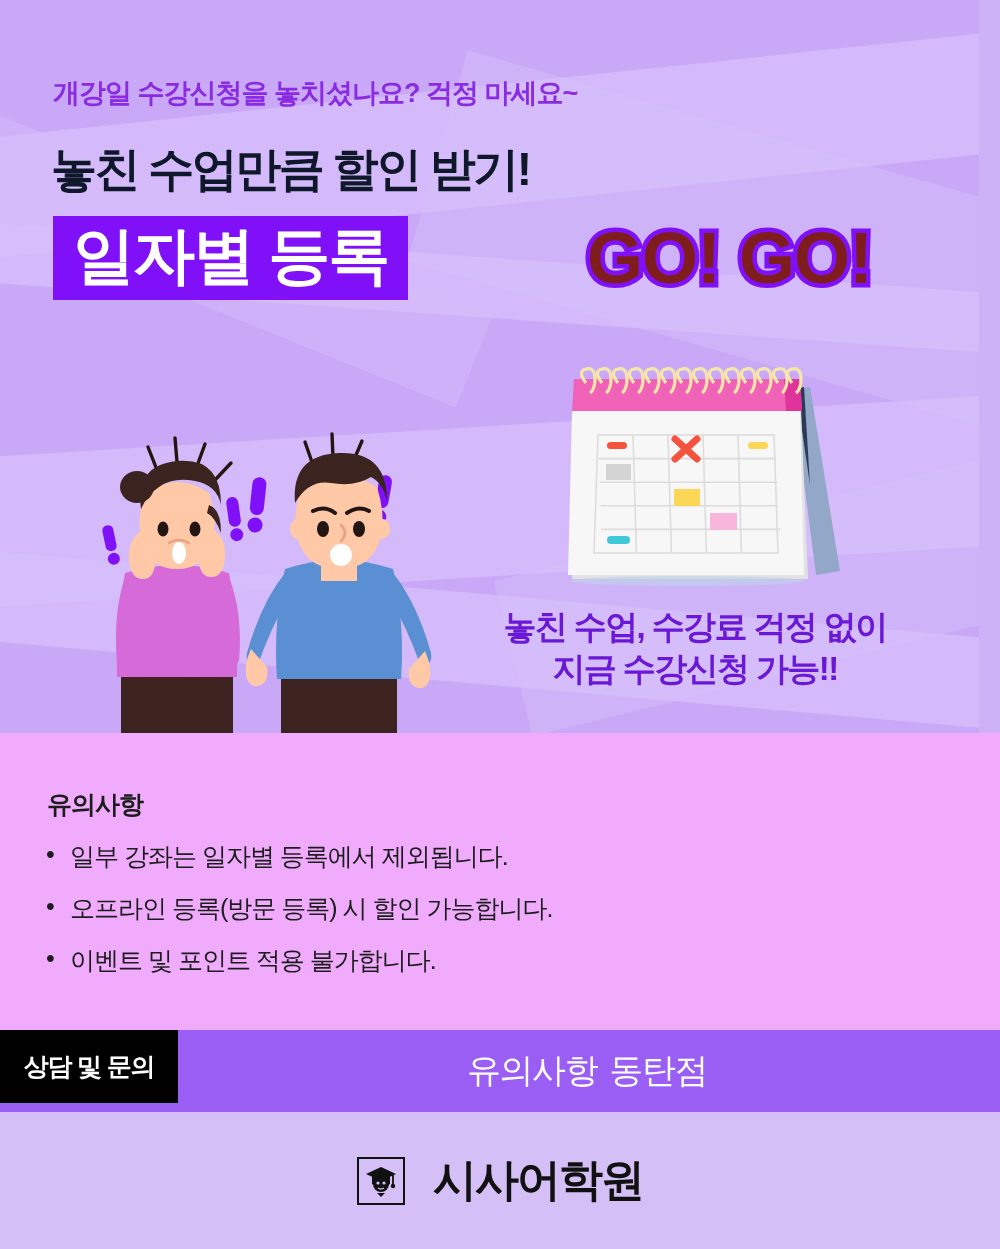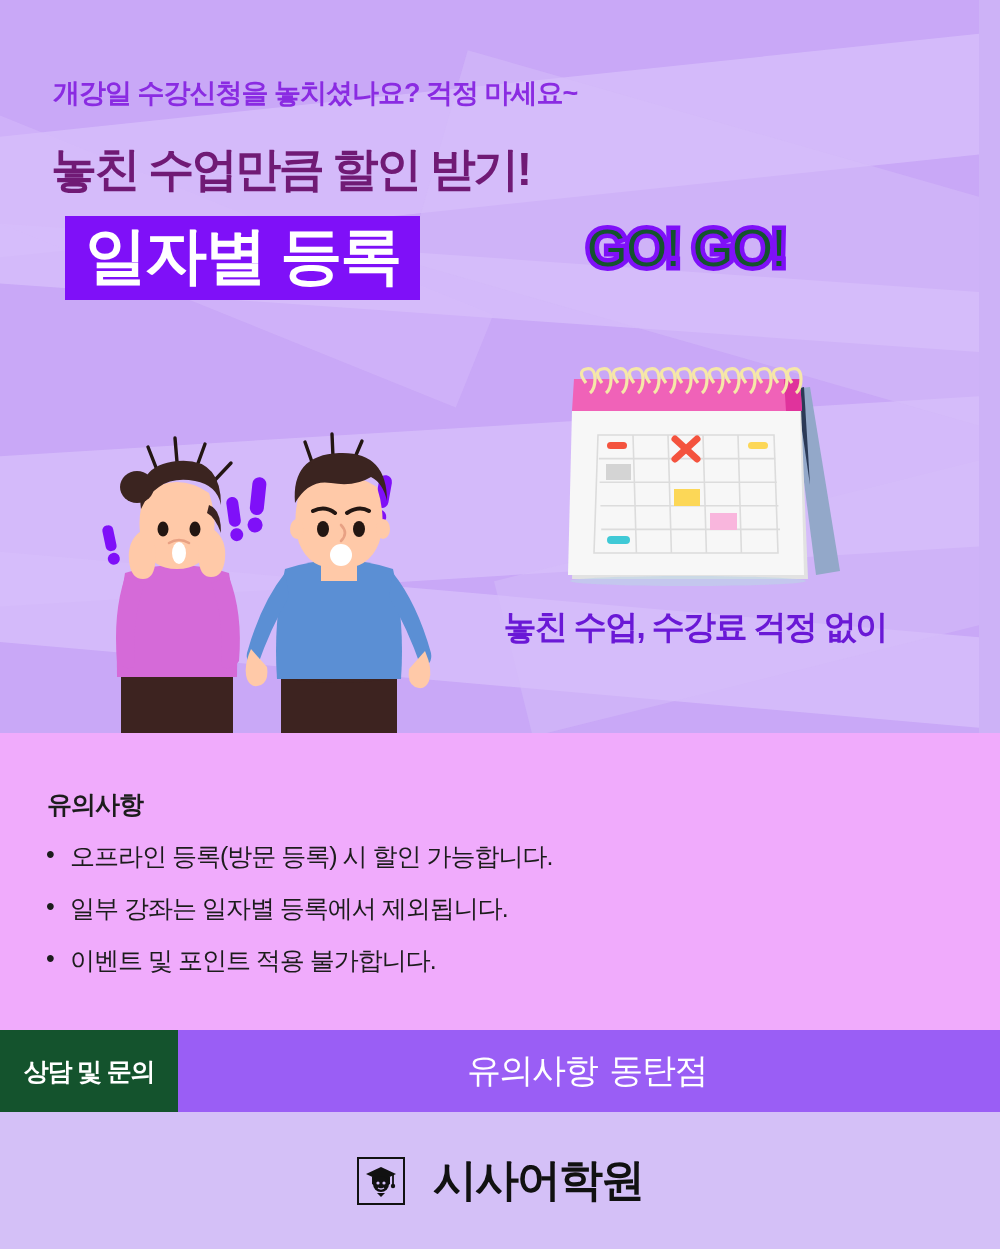--- a/index.html
+++ b/index.html
@@ -28,36 +28,36 @@
   .r7 { width:700px;  height:100px; left:-200px; top:180px; transform:rotate(22deg); opacity:.45; }
 
   
   .kicker {
     position:absolute; left:53px; top:75px;
     font-size:27px; font-weight:700; color:#8a2be2;
     letter-spacing:-1px; white-space:nowrap;
   }
   .headline {
     position:absolute; left:51px; top:139px;
-    font-size:46px; font-weight:900; color:#701a75;
+    font-size:46px; font-weight:900; color:#0f172a;
     letter-spacing:-2.5px; white-space:nowrap;
   }
   .boxline {
     position:absolute; left:53px; top:216px;
-    background:#7f10f8; padding:9px 20px 13px 20px;margin-left:12px;
+    background:#7f10f8; padding:9px 20px 13px 20px;
   }
   .boxline span {
     font-size:62px; font-weight:900; color:#ffffff;
     letter-spacing:-2px; line-height:1; white-space:nowrap;
     display:block;
   }
   .gogo {
     position:absolute; left:587px; top:222px;
-    font-size:52px; font-weight:400; line-height:1;
-    color:#14532d; letter-spacing:-1px; white-space:nowrap;
+    font-size:72px; font-weight:700; line-height:1;
+    color:#7f1d1d; letter-spacing:-1px; white-space:nowrap;
     -webkit-text-stroke:9px #7f10f8;
     paint-order:stroke fill;
   }
 
   
   .people { position:absolute; left:85px; top:425px; width:370px; height:308px; }
 
   
   .calendar { position:absolute; left:548px; top:365px; width:300px; height:240px; }
 
@@ -79,22 +79,22 @@
     position:relative; padding-left:32px; margin-bottom:22px;
     font-size:25px; color:#1c1c1c; letter-spacing:-1px; line-height:1.2;
   }
   .notes li::before {
     content:"•"; position:absolute; left:8px; top:-2px; font-size:25px; color:#1c1c1c;
   }
 
   
   .contact { position:absolute; left:0; top:1030px; width:1000px; height:82px; background:#9a5ef5; }
   .contact-tag {
-    position:absolute; left:0; top:0; width:178px; height:82px;
-    background:#14532d; color:#ffffff;
+    position:absolute; left:0; top:0; width:178px; height:73px;
+    background:#000000; color:#ffffff;
     display:flex; align-items:center; justify-content:center;
     font-size:25px; font-weight:700; letter-spacing:-1.2px;
   }
   .contact-info {
     position:absolute; left:178px; top:0; width:822px; height:82px;
     display:flex; align-items:center; justify-content:center;
     color:#ffffff; font-size:34px; letter-spacing:-1.4px; white-space:nowrap;
   }
   .contact-info .lbl { font-weight:400; }
   .contact-info .branch { font-weight:400; margin:0 4px 0 12px; }
@@ -264,28 +264,29 @@
         <rect x="126" y="124" width="26" height="17" fill="#fcd757"></rect>
         <rect x="162" y="148" width="27" height="17" fill="#f9b6dd"></rect>
         <rect x="59" y="171" width="23" height="8" rx="4" fill="#3fc9d6"></rect>
       </g>
 
       <ellipse cx="140" cy="216" rx="118" ry="5" fill="#bdd3e8" opacity=".6"></ellipse>
     </svg>
 
     <div class="subcopy">
       <div>놓친 수업, 수강료 걱정 없이</div>
+      <div>지금 수강신청 가능!!</div>
     </div>
   </div>
 
   <div class="notes">
     <div class="notes-title">유의사항</div>
     <ul>
+      <li>일부 강좌는 일자별 등록에서 제외됩니다.</li>
       <li>오프라인 등록(방문 등록) 시 할인 가능합니다.</li>
-      <li>일부 강좌는 일자별 등록에서 제외됩니다.</li>
       <li>이벤트 및 포인트 적용 불가합니다.</li>
     </ul>
   </div>
 
   <div class="contact">
     <div class="contact-tag">상담 및 문의</div>
     <div class="contact-info">
       <span class="lbl">유의사항</span>
       <span class="branch">동탄점</span>
     </div>

